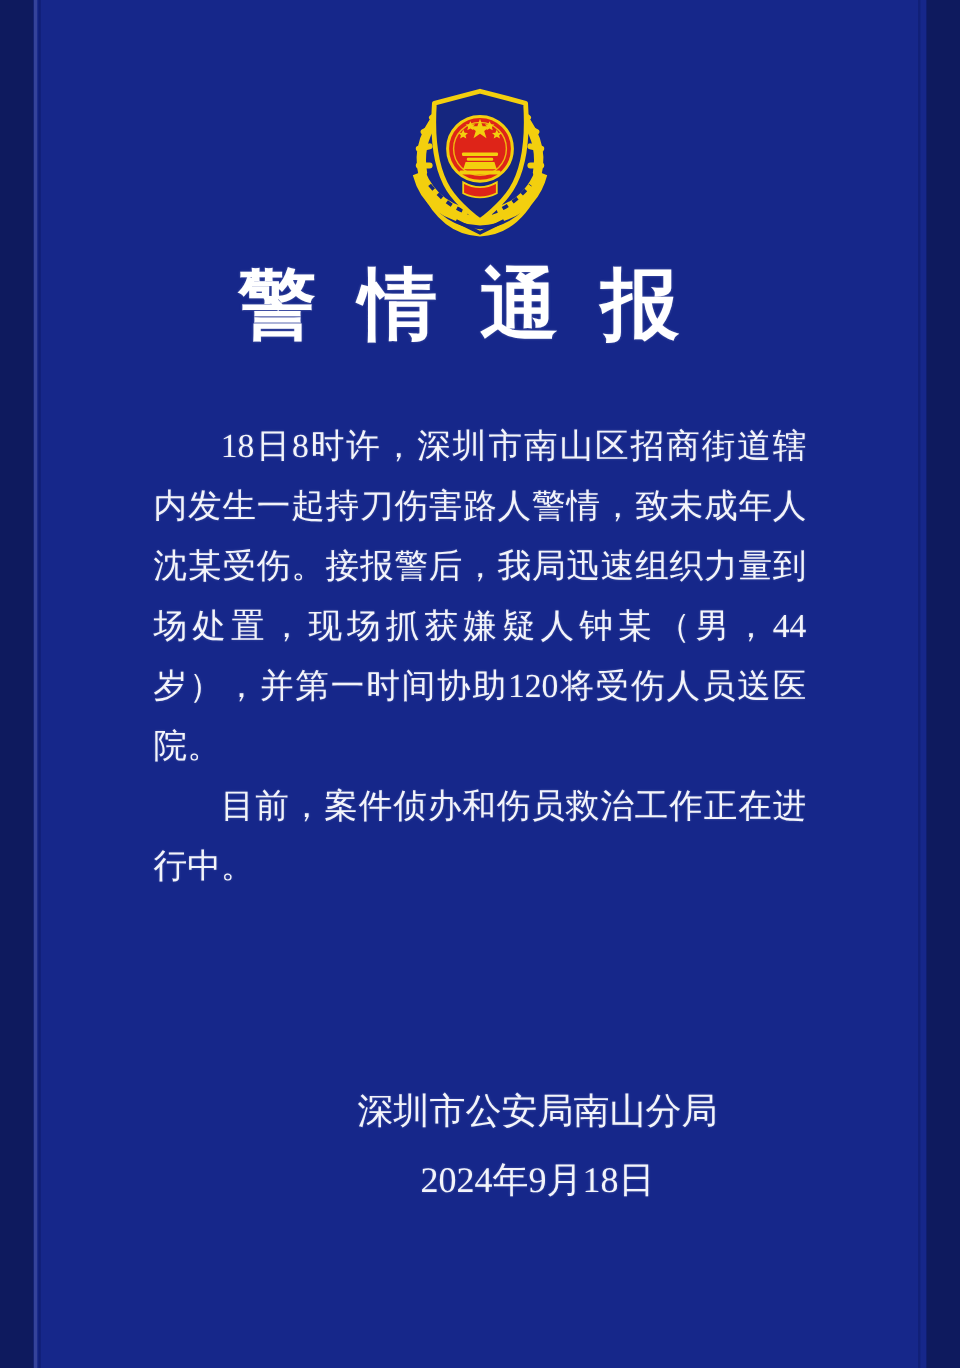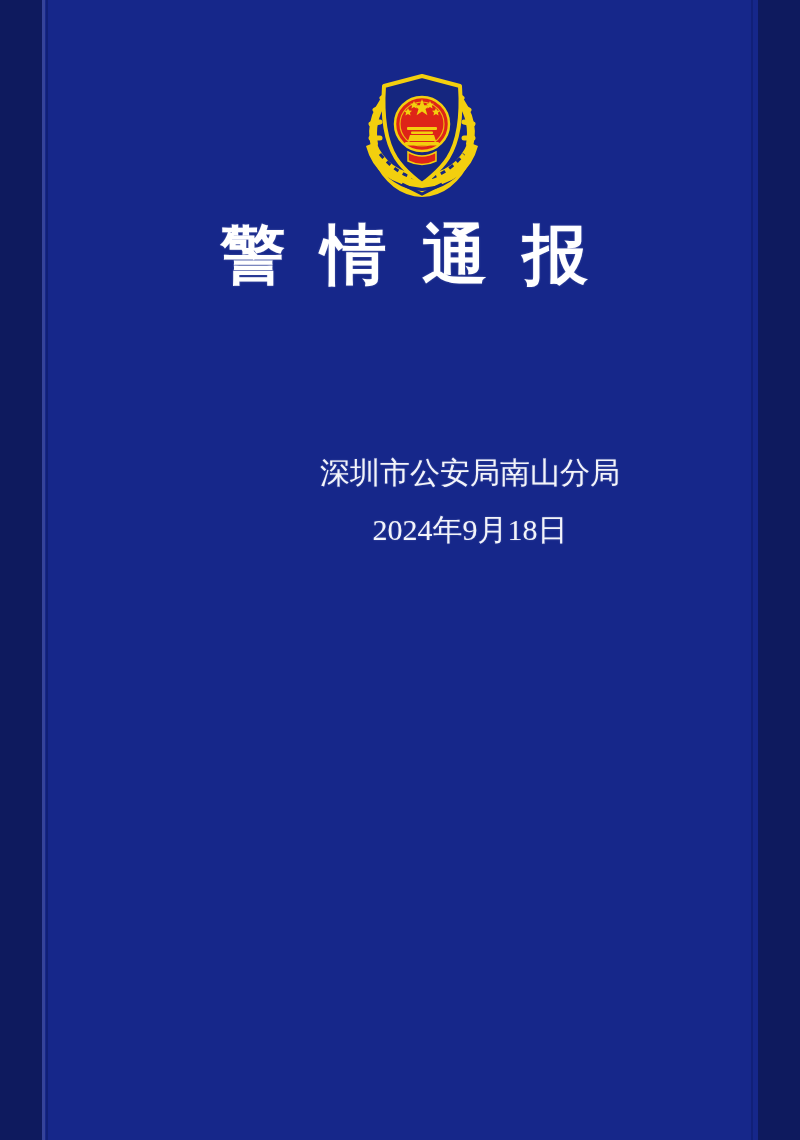--- a/index.html
+++ b/index.html
@@ -2,27 +2,26 @@
 <html><head>
 <meta charset="utf-8">
 <style>
   html, body {
     margin: 0;
     padding: 0;
     background: #0e1a5e;
   }
   .page {
     position: relative;
-    width: 672px;
+    width: 744px;
     height: 1140px;
     margin: 0 auto;
     background: #16278a;
     overflow: hidden;
     font-family: "Liberation Serif", "DejaVu Serif", serif;
-    padding-left: 44px;
   }
   
   .edge-left-light {
     position: absolute; left: 0; top: 0; width: 3px; height: 100%;
     background: #5a66ad; opacity: 0.45;
   }
   .edge-left-dark {
     position: absolute; left: 4px; top: 0; width: 2px; height: 100%;
     background: #0c1a66; opacity: 0.55;
   }
@@ -116,18 +115,22 @@
         <path d="M54,63 L78,63 L80,69 L52,69 Z"></path>
         <rect x="49" y="70" width="34" height="3.5" rx="1"></rect>
       </g>
 
       <path d="M52,80 Q66,88 80,80 L80,89 Q66,96 52,89 Z" fill="#de2418" stroke="#f3cf0e" stroke-width="1.5"></path>
     </svg>
   </div>
 
   <h1 class="notice-title">警情通报</h1>
 
+  <div class="notice-body">
+    <p>18日8时许，深圳市南山区招商街道辖内发生一起持刀伤害路人警情，致未成年人沈某受伤。接报警后，我局迅速组织力量到场处置，现场抓获嫌疑人钟某（男，44岁），并第一时间协助120将受伤人员送医院。</p>
+    <p>目前，案件侦办和伤员救治工作正在进行中。</p>
+  </div>
 
   <div class="signature-block">
     <div>深圳市公安局南山分局</div>
     <div>2024年9月18日</div>
   </div>
 </div>
 
 </body></html>

